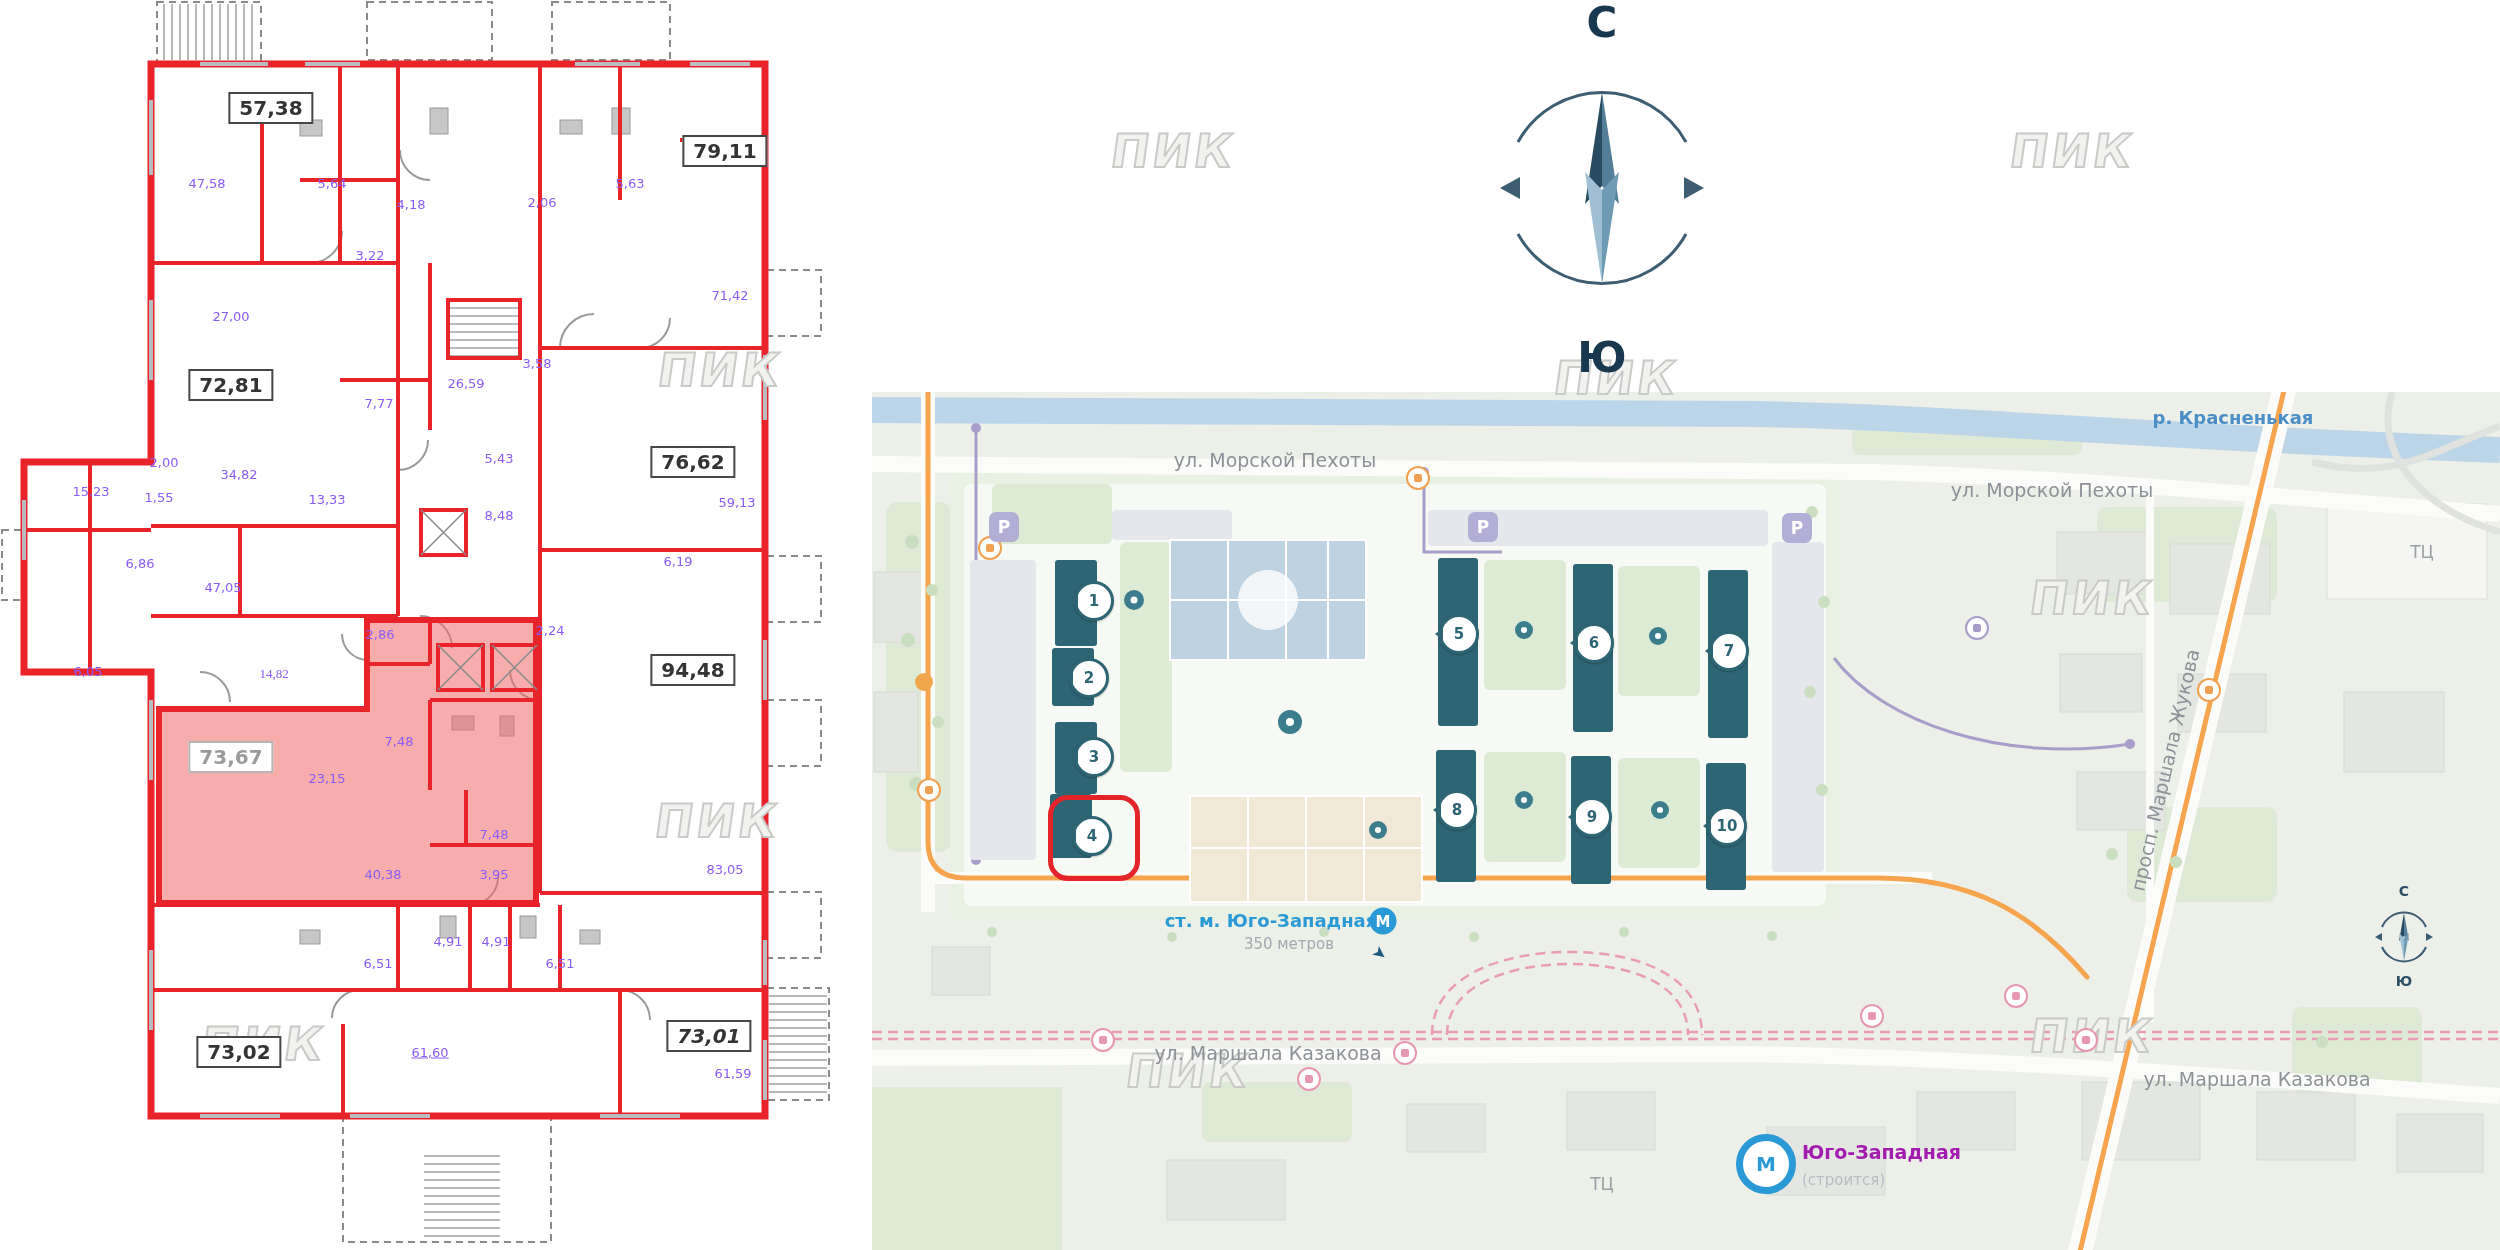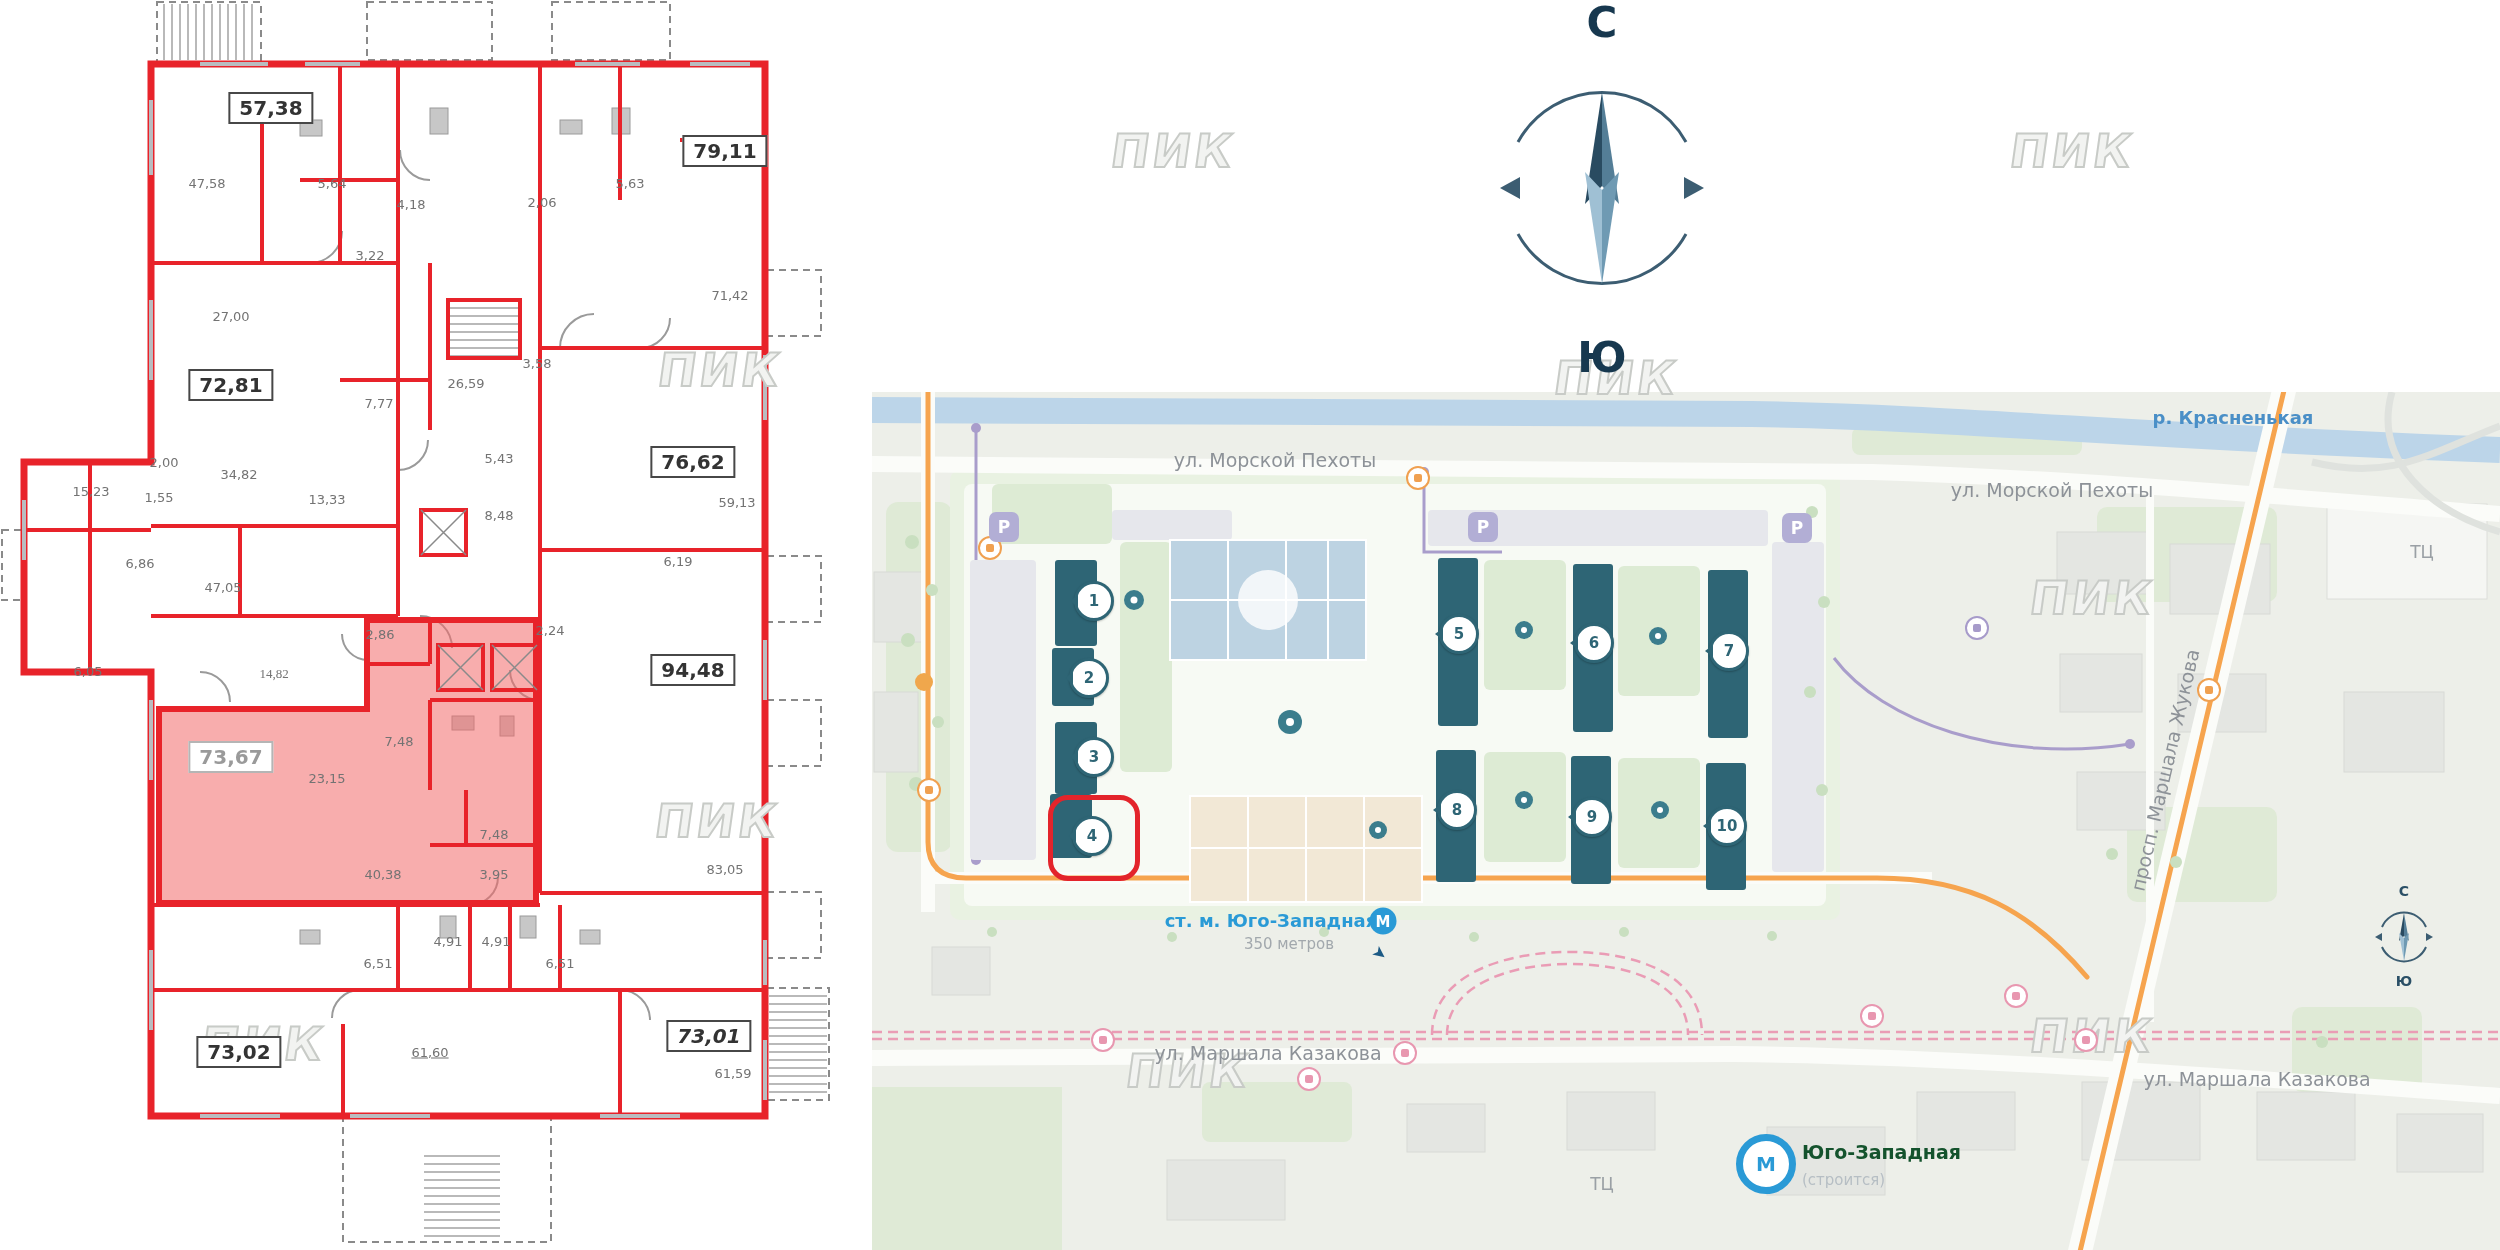--- a/index.html
+++ b/index.html
@@ -3,21 +3,21 @@
 <meta charset="utf-8">
 <style>
   html,body{margin:0;padding:0;background:#fff}
   .stage{position:relative;width:2500px;height:1250px;background:#fff;overflow:hidden;
          font-family:"DejaVu Sans","Liberation Sans",sans-serif}
   .layer{position:absolute;inset:0}
   svg.plan{position:absolute;left:0;top:0}
   svg.mapsvg{position:absolute;left:872px;top:392px}
 
   
-  .plan-room-label{position:absolute;transform:translate(-50%,-50%);font-size:13px;color:#737373;white-space:nowrap}
+  .plan-room-label{position:absolute;transform:translate(-50%,-50%);font-size:13px;color:#8b5cf6;white-space:nowrap}
   .plan-unit-label{position:absolute;transform:translate(-50%,-50%);font-size:20px;font-weight:bold;color:#333;
     background:#fff;border:2px solid #474747;padding:1px 9px;white-space:nowrap;line-height:1.3}
   .plan-unit-label.hl{color:#9a9a9a;border-color:#b5b5b5}
 
   
   .map-label{position:absolute;transform:translate(-50%,-50%);white-space:nowrap}
   .map-label.street{font-size:19px;color:#8d9298}
   .map-label.river{font-size:18px;color:#4a8fc7;font-weight:600}
   .map-label.mall{font-size:17px;color:#9aa0a5}
 
@@ -53,21 +53,21 @@
   .minicompass svg{position:absolute;left:0;top:18px}
 
   
   .metro-name{position:absolute;transform:translate(-50%,-50%);font-size:18px;font-weight:bold;color:#2a9ad6;white-space:nowrap}
   .metro-dist{position:absolute;transform:translate(-50%,-50%);font-size:15px;color:#a2a8ad;white-space:nowrap}
   .metro-icon{position:absolute;transform:translate(-50%,-50%);width:27px;height:27px;border-radius:50%;background:#2a9ad6;
     color:#fff;font-size:15px;font-weight:bold;display:flex;align-items:center;justify-content:center}
   .metro-arrow{position:absolute;transform:translate(-50%,-50%) rotate(38deg);font-size:17px;color:#1c5a85}
   .cmetro-icon{position:absolute;transform:translate(-50%,-50%);width:46px;height:46px;border-radius:50%;background:#fff;
     border:7px solid #2a9ad6;color:#2a9ad6;font-size:20px;font-weight:bold;display:flex;align-items:center;justify-content:center}
-  .cmetro-name{position:absolute;transform:translateY(-50%);font-size:19px;font-weight:bold;color:#14532d;white-space:nowrap}
+  .cmetro-name{position:absolute;transform:translateY(-50%);font-size:19px;font-weight:bold;color:#a21caf;white-space:nowrap}
   .cmetro-status{position:absolute;transform:translateY(-50%);font-size:15px;color:#b6bec4;white-space:nowrap}
 </style>
 </head>
 <body>
 
 <div class="stage">
 
   <svg class="plan" width="872" height="1250" viewBox="0 0 872 1250">
     <defs>
       <pattern id="hv" width="8" height="8" patternUnits="userSpaceOnUse">

